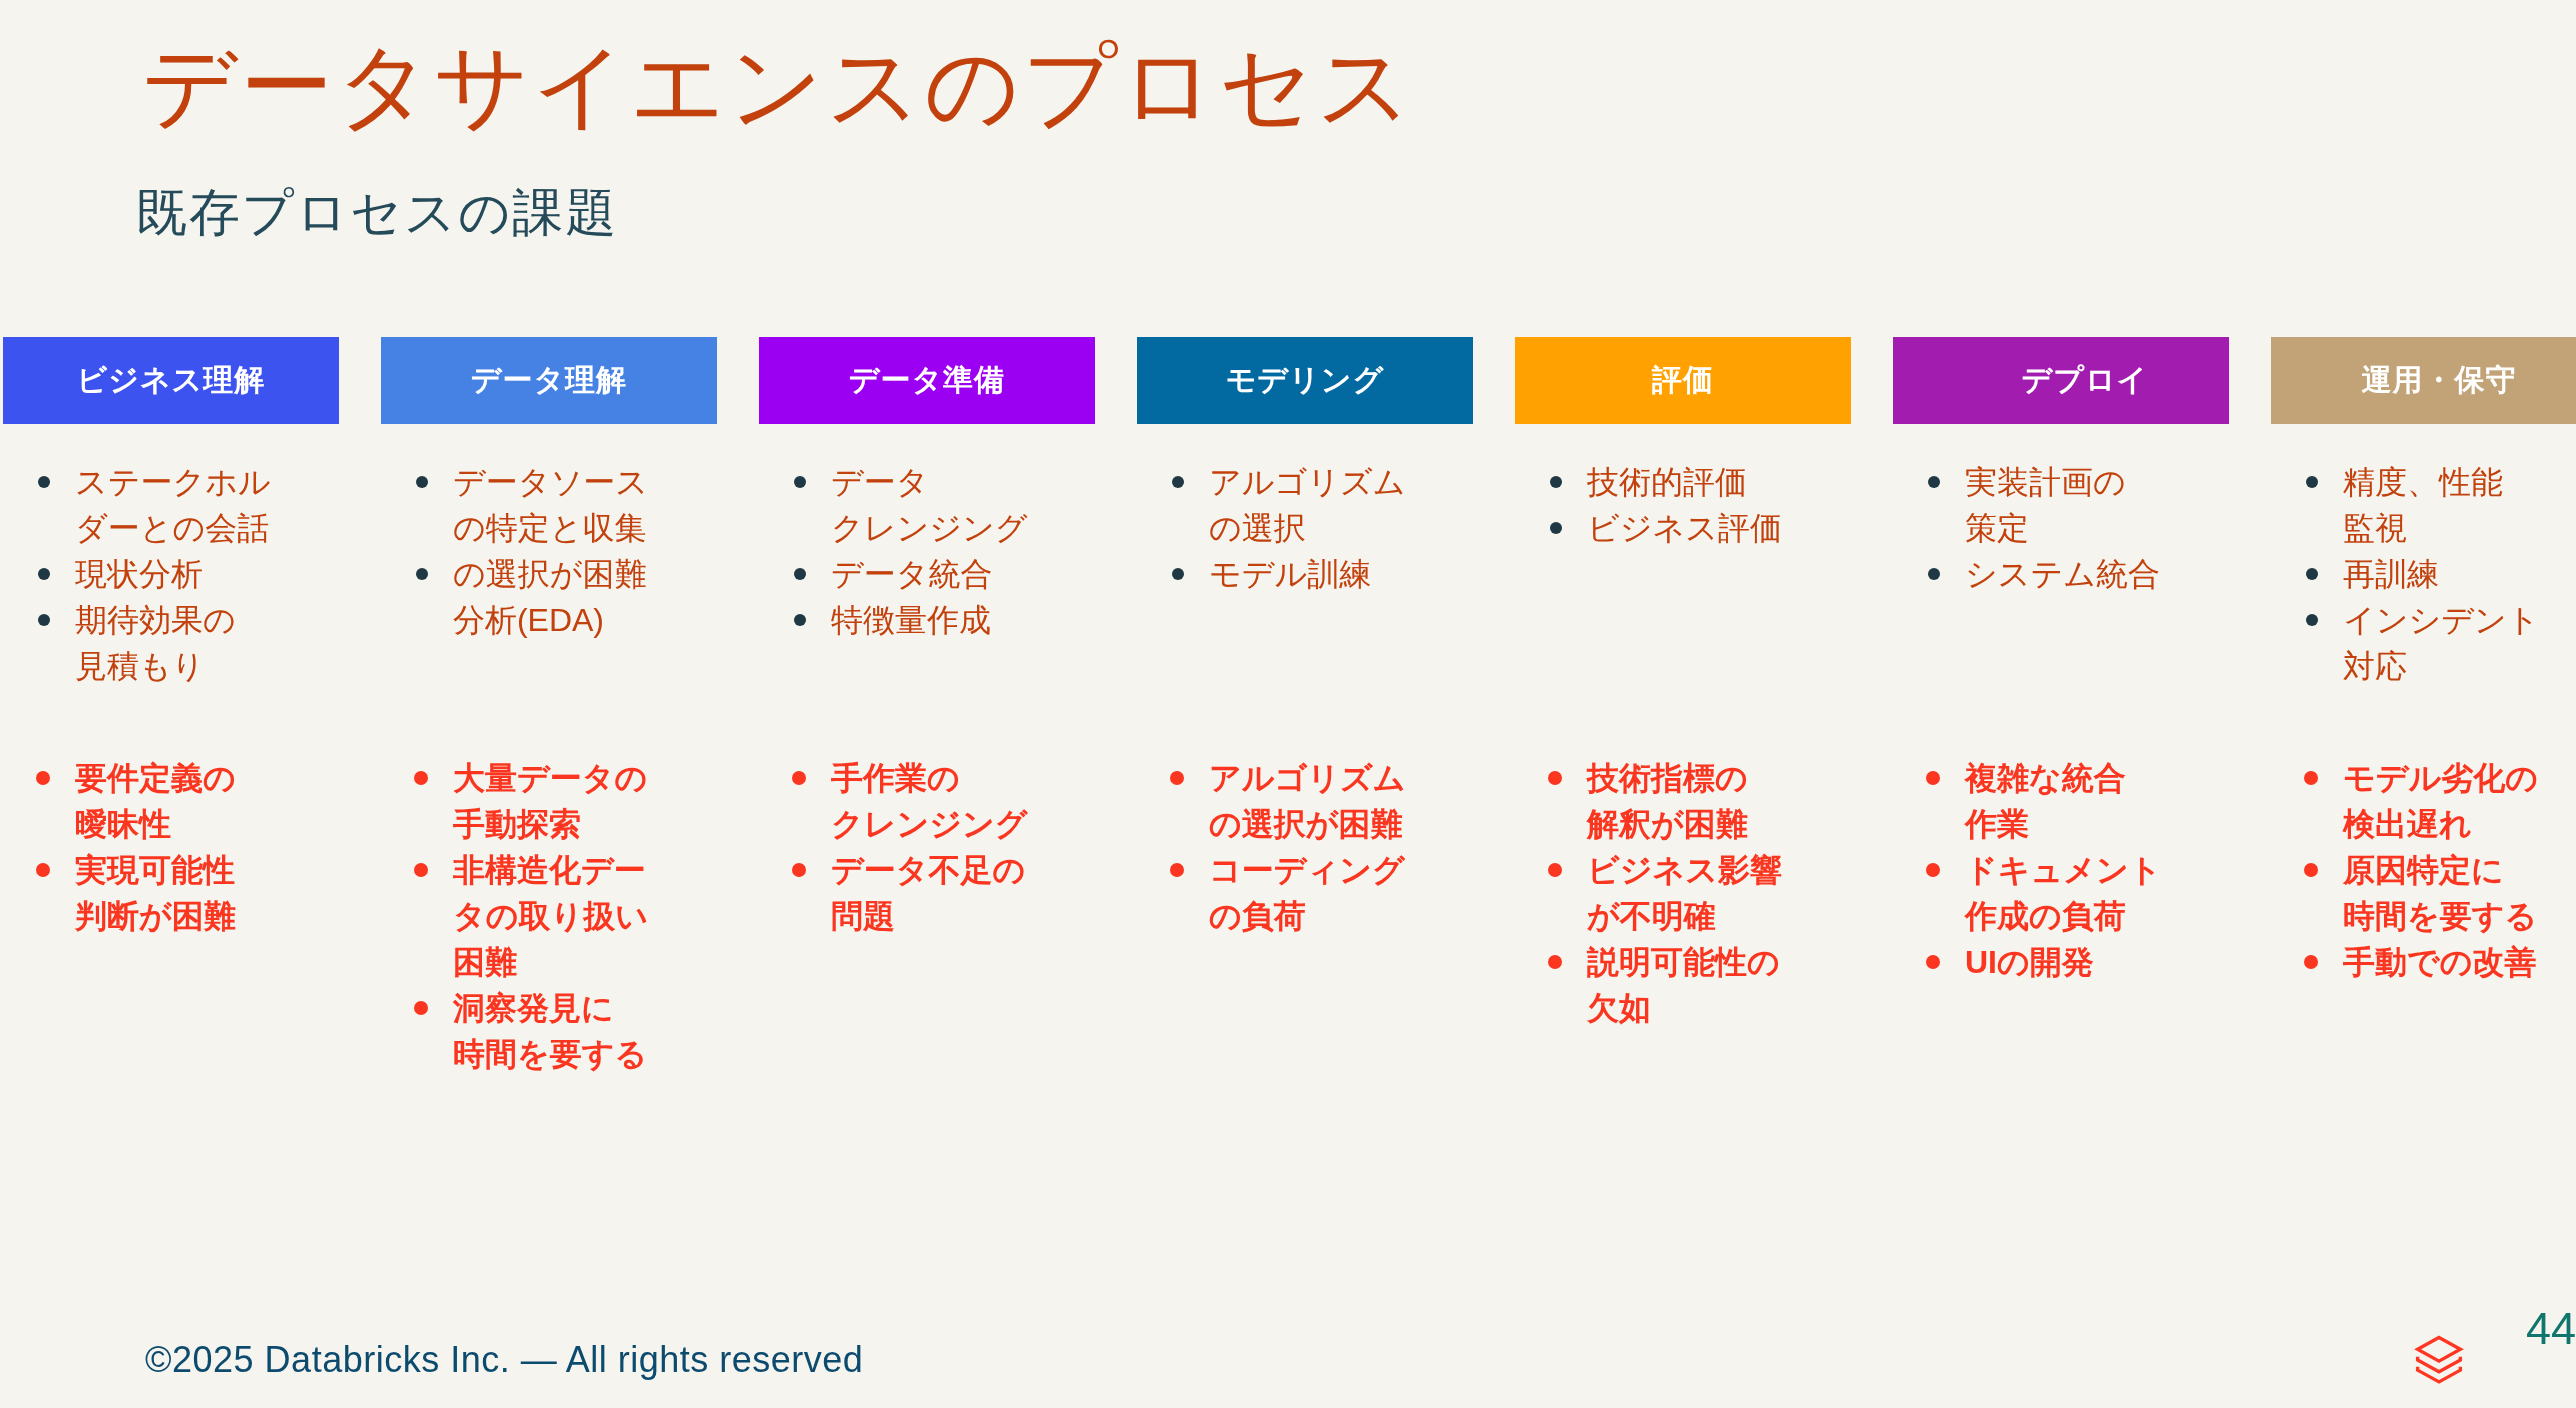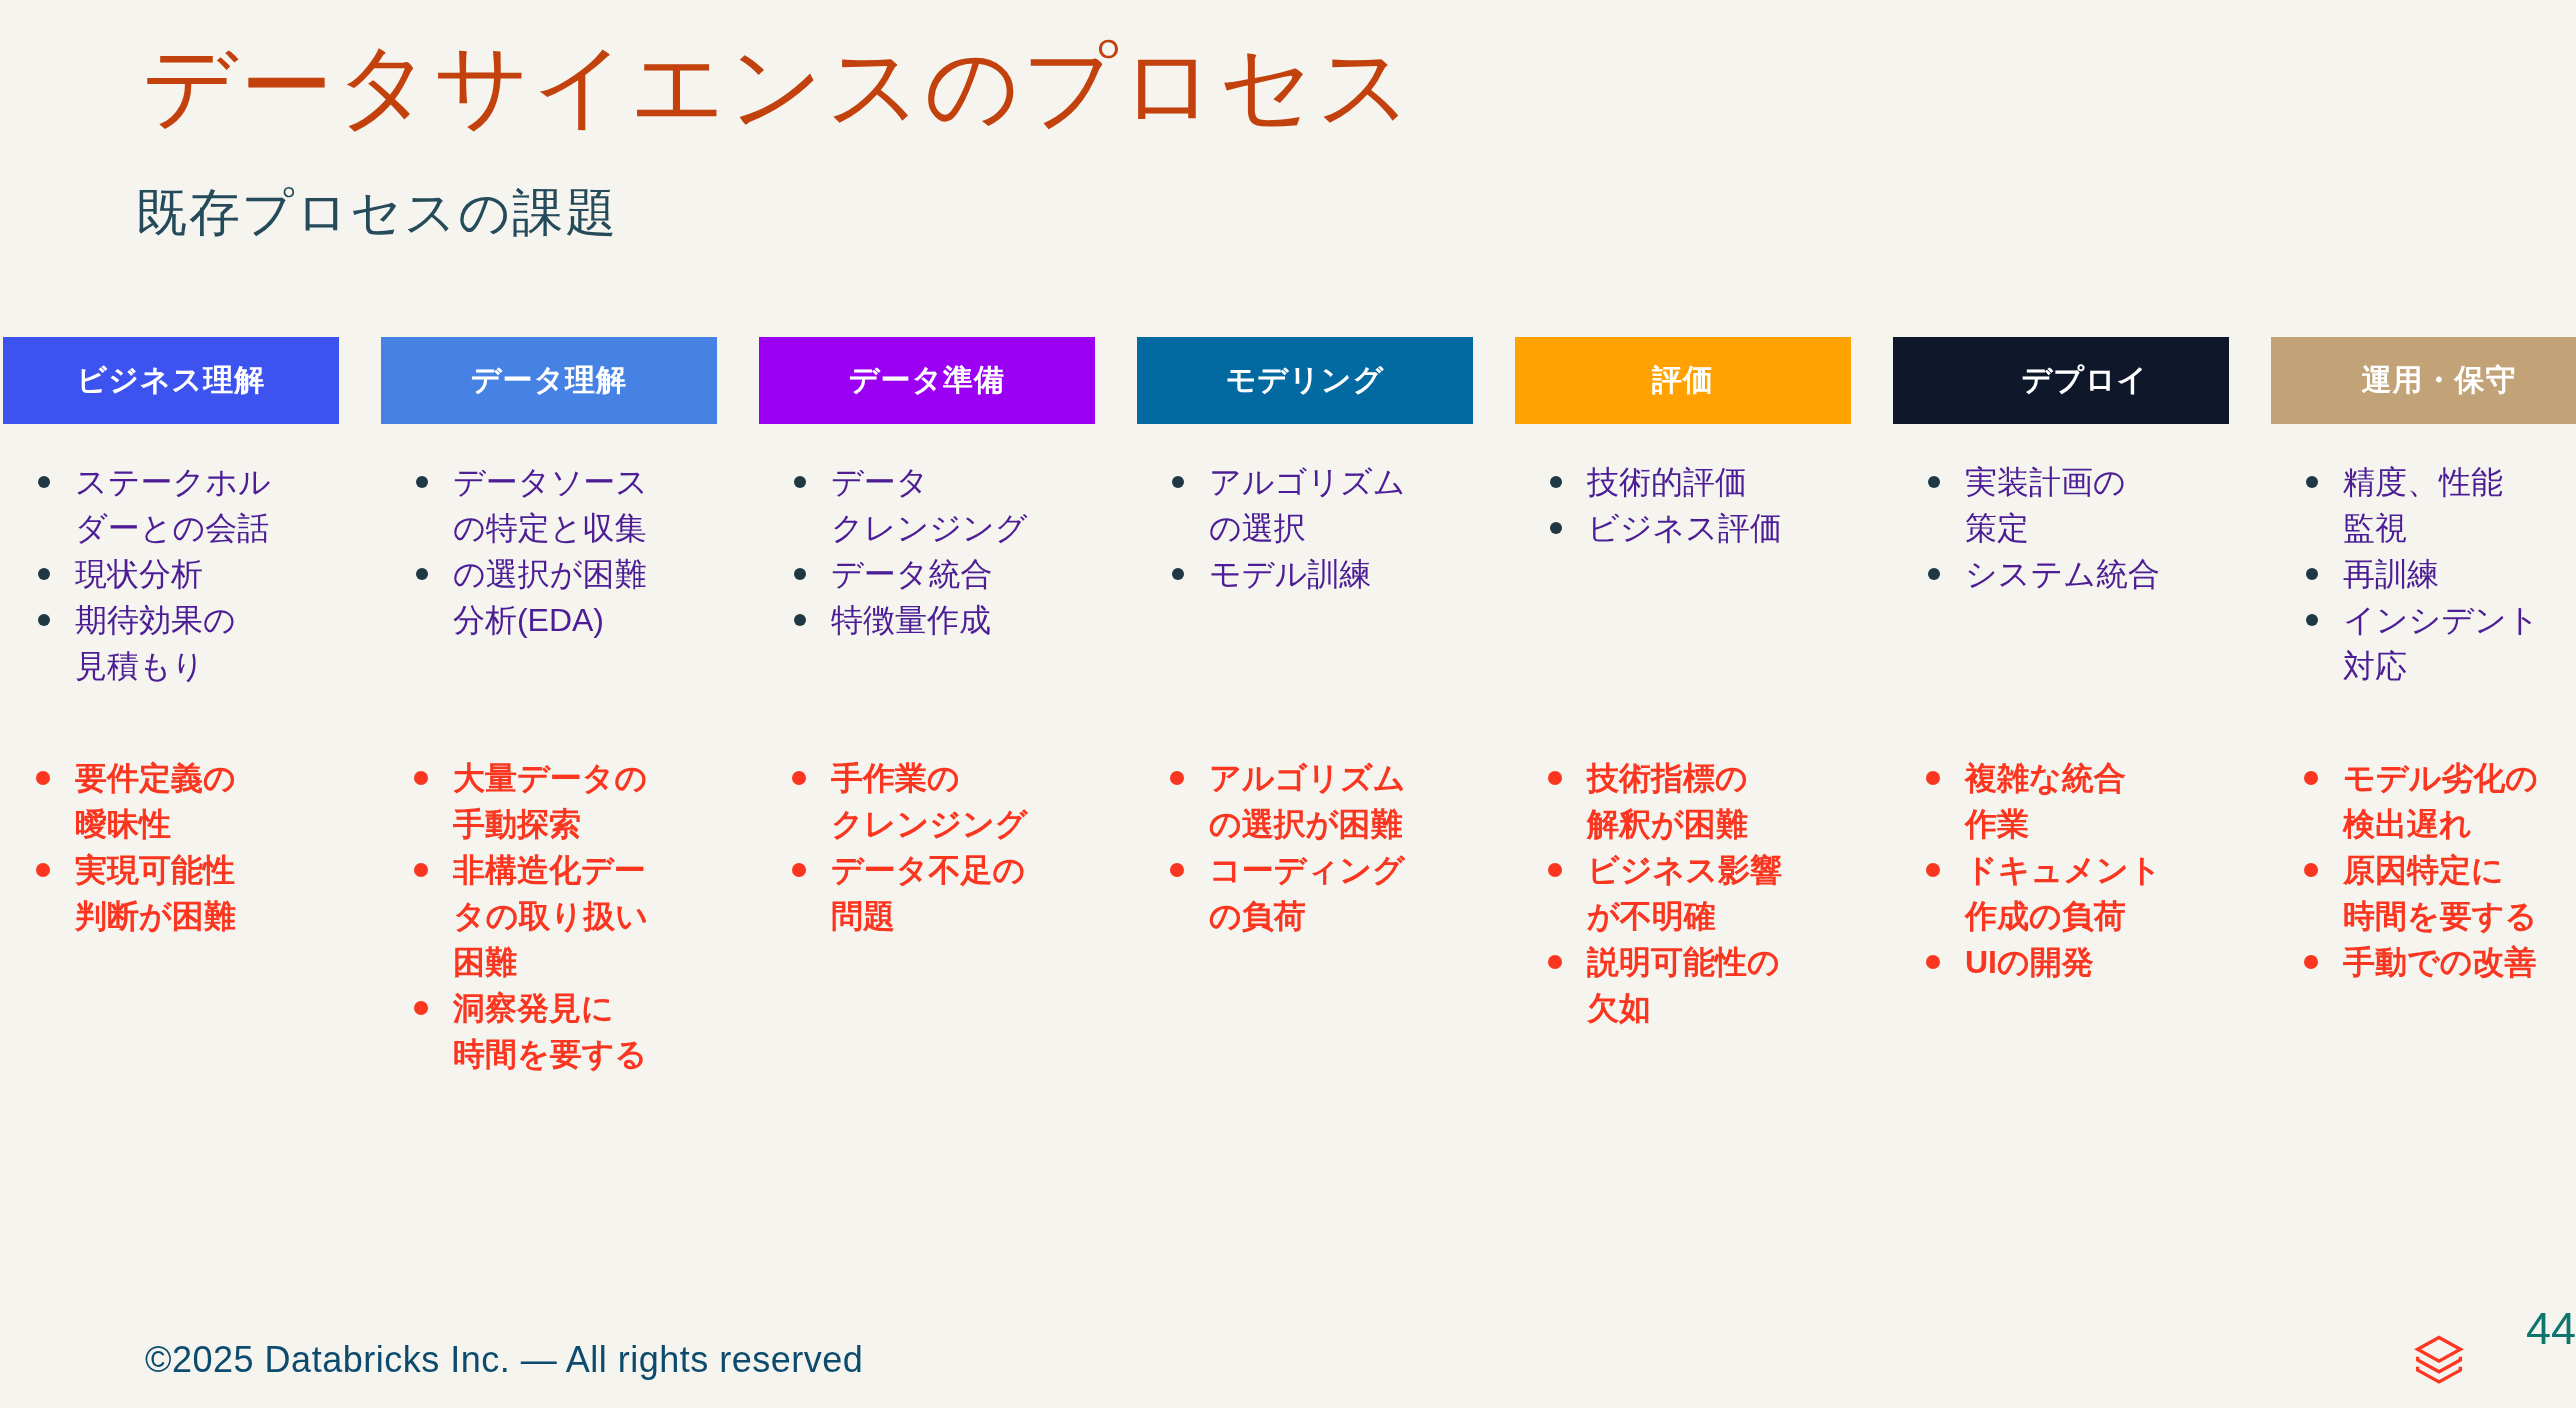--- a/index.html
+++ b/index.html
@@ -29,21 +29,21 @@
     height:87px; display:flex; align-items:center; justify-content:center;
     color:#ffffff; font-size:30px; font-weight:700; letter-spacing:1px;
   }
   ul { list-style:none; margin:0; padding:0; }
   li {
     position:relative; padding-left:72px;
     font-size:32px; line-height:46px;
     white-space:pre-line;
   }
   .tasks { margin-top:35px; }
-  .tasks li { color:#4c1d95; }
+  .tasks li { color:#c2410c; }
   .tasks li::before {
     content:""; position:absolute; left:35px; top:16.5px;
     width:12.6px; height:12.6px; border-radius:50%; background:#1f3843;
   }
   .issues { position:absolute; left:0; right:0; top:418px; }
   .issues li { color:#fa3620; font-weight:700; }
   .issues li::before {
     content:""; position:absolute; left:33px; top:15.5px;
     width:14.6px; height:14.6px; border-radius:50%; background:#fa3620;
   }
@@ -145,21 +145,21 @@
       <li>技術指標の
 解釈が困難</li>
       <li>ビジネス影響
 が不明確</li>
       <li>説明可能性の
 欠如</li>
     </ul>
   </div>
 
   <div class="col">
-    <div class="col-header" style="background: #0f172a; padding-left: 48px;">デプロイ</div>
+    <div class="col-header" style="background: #a21caf; padding-left: 48px;">デプロイ</div>
     <ul class="tasks">
       <li>実装計画の
 策定</li>
       <li>システム統合</li>
     </ul>
     <ul class="issues">
       <li>複雑な統合
 作業</li>
       <li>ドキュメント
 作成の負荷</li>

